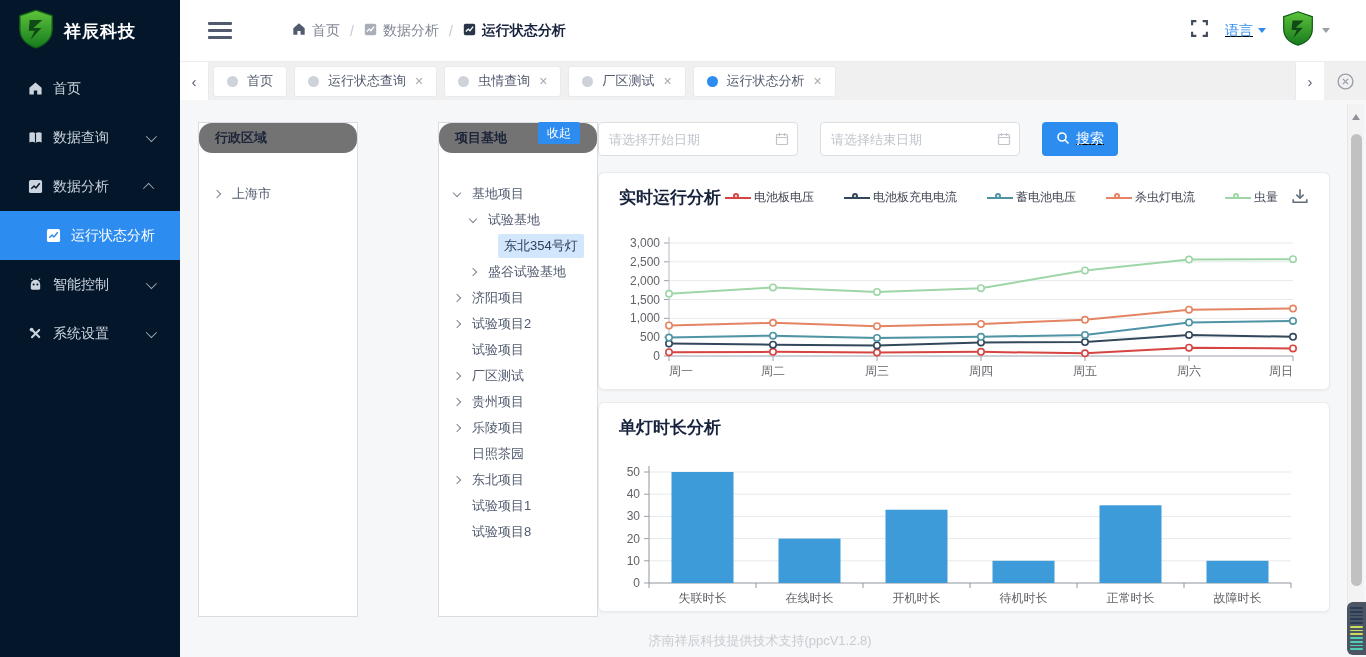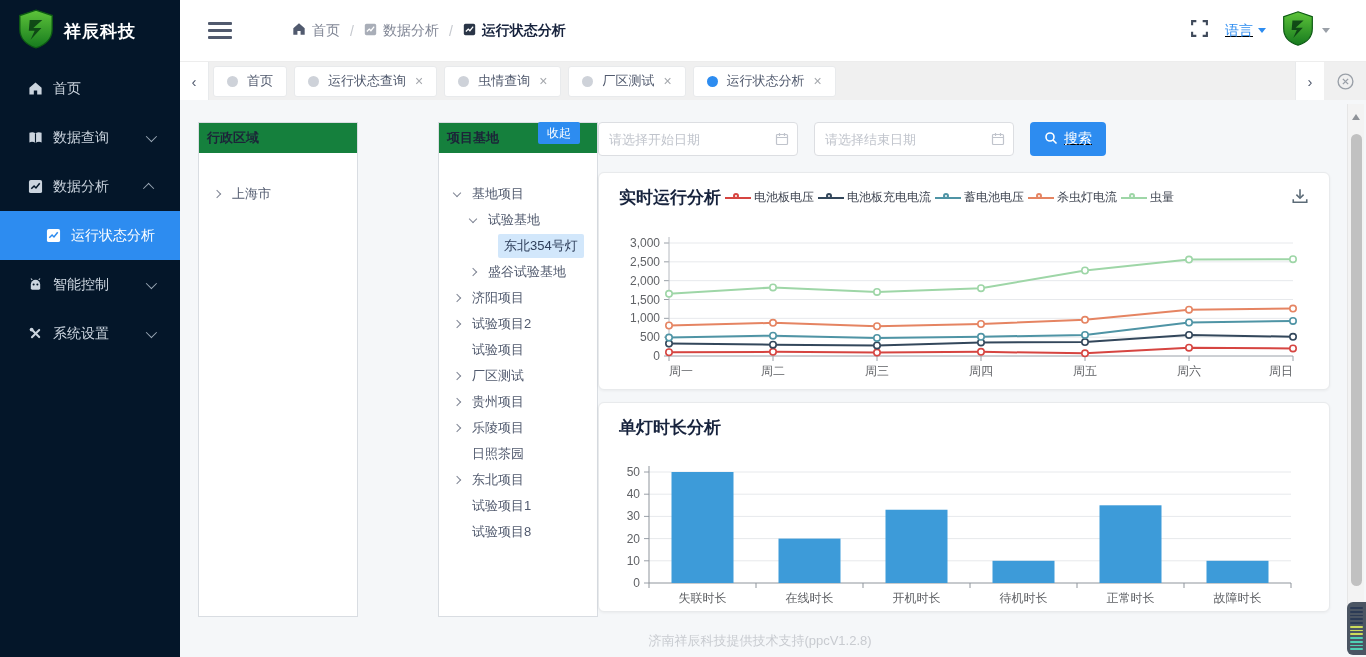--- a/index.html
+++ b/index.html
@@ -39,48 +39,48 @@
   .tab-nav.right { border-right:none; border-left:1px solid #e8eaec; }
   .tabs-wrap { flex:1; display:flex; align-items:center; gap:7px; padding-left:4px; height:38px; overflow:hidden; }
   .tab { height:31px; background:#fff; border:1px solid #e8eaec; border-radius:3px; display:flex; align-items:center; padding:0 13px; font-size:13px; color:#515a6e; cursor:pointer; white-space:nowrap; }
   .tab .dot { width:11px; height:11px; border-radius:50%; background:#ced2d9; margin-right:9px; }
   .tab.active .dot { background:#2d8cf0; }
   .tab .tab-close { margin-left:9px; color:#a5a8ad; font-size:14px; line-height:1; cursor:pointer; }
   .close-all { width:42px; display:flex; align-items:center; justify-content:center; cursor:pointer; }
 
   
   .panel { position:absolute; top:122px; width:160px; height:495px; background:#fff; border:1px solid #d9dde2; }
-  .panel-h { height:30px; background:#15803d; display:flex; align-items:center; padding-left:8px; font-size:13px; font-weight:bold; color:#1c2438; }
+  .panel-h { height:30px; background:#737373; display:flex; align-items:center; padding-left:16px; font-size:13px; font-weight:bold; color:#1c2438;border-radius:13px; }
   .panel.region { left:198px; } .panel.project { left:394px;margin-left:44px; }
   .tree { padding-top:28px; font-size:13px; color:#515a6e; }
   .tree-row { height:26px; display:flex; align-items:center; position:relative; cursor:pointer; }
   .tw-arrow { position:absolute; width:6px; height:6px; border-top:1.5px solid #808695; border-right:1.5px solid #808695; }
   .tw-arrow.right { transform:rotate(45deg); }
   .tw-arrow.down { transform:rotate(135deg); margin-top:-2px; }
   .tree-label { white-space:nowrap; }
   .tree-label.selected { background:#d2e7fb; padding:3px 6px; border-radius:2px; color:#30405c; }
 
   .collapse-btn { position:absolute; left:538px; top:122px; width:42px; height:22px; background:#2d8cf0; color:#fff; font-size:12px; border:none; border-radius:2px; cursor:pointer; z-index:4; }
 
   
-  .filter-row { position:absolute; left:598px; top:122px; display:flex; gap:16px; height:34px;text-decoration:underline; }
+  .filter-row { position:absolute; left:598px; top:122px; display:flex; gap:22px; height:34px;text-decoration:underline; }
   .f-input { position:relative; }
   .f-input input { width:100%; height:34px; border:1px solid #dcdee2; border-radius:4px; padding:0 28px 0 10px; font-size:13px; color:#515a6e; outline:none; background:#fff; font-family:inherit; }
   .f-input input::placeholder { color:#c0c4cc; }
   .f-input .cal { position:absolute; right:9px; top:10px; }
   .w200 { width:200px; } .w140 { width:140px; }
   .search-btn { width:76px; height:34px; background:#2d8cf0; border:none; border-radius:4px; color:#fff; font-size:14px; display:flex; align-items:center; justify-content:center; gap:6px; cursor:pointer; font-family:inherit; }
 
   
   .card { position:absolute; left:598px; width:732px; background:#fff; border:1px solid #e8eaec; border-radius:6px; box-shadow:0 1px 3px rgba(0,0,0,.05); }
   .card.line-card { top:172px; height:218px; }
   .card.bar-card  { top:402px; height:210px; }
   .card-head { display:flex; align-items:center; padding:13px 20px 0 20px;text-align:center; }
   .card-title { font-size:17px; font-weight:bold; color:#17233d; white-space:nowrap; }
-  .legend { display:flex; align-items:center; margin-left:4px; gap:4px; font-size:12px; color:#404652; }
+  .legend { display:flex; align-items:center; margin-left:4px; gap:30px; font-size:12px; color:#404652; }
   .legend-item { display:flex; align-items:center; gap:3px; cursor:pointer; white-space:nowrap; }
   .legend-marker { position:relative; width:26px; height:12px; }
   .lm-line { position:absolute; left:0; right:0; top:5px; height:2px; }
   .lm-ring { position:absolute; left:8px; top:1px; width:6px; height:6px; border:2px solid; border-radius:50%; background:#fff; }
   .dl-icon { margin-left:auto; cursor:pointer; }
   .chart-svg { position:absolute; left:10px; }
   .line-card .chart-svg { top:58px; }
   .bar-card .chart-svg { top:55px; }
 
   .footer-text { position:absolute; left:180px; top:632px; width:1160px; text-align:center; color:#c8cbd0; font-size:13px; }

